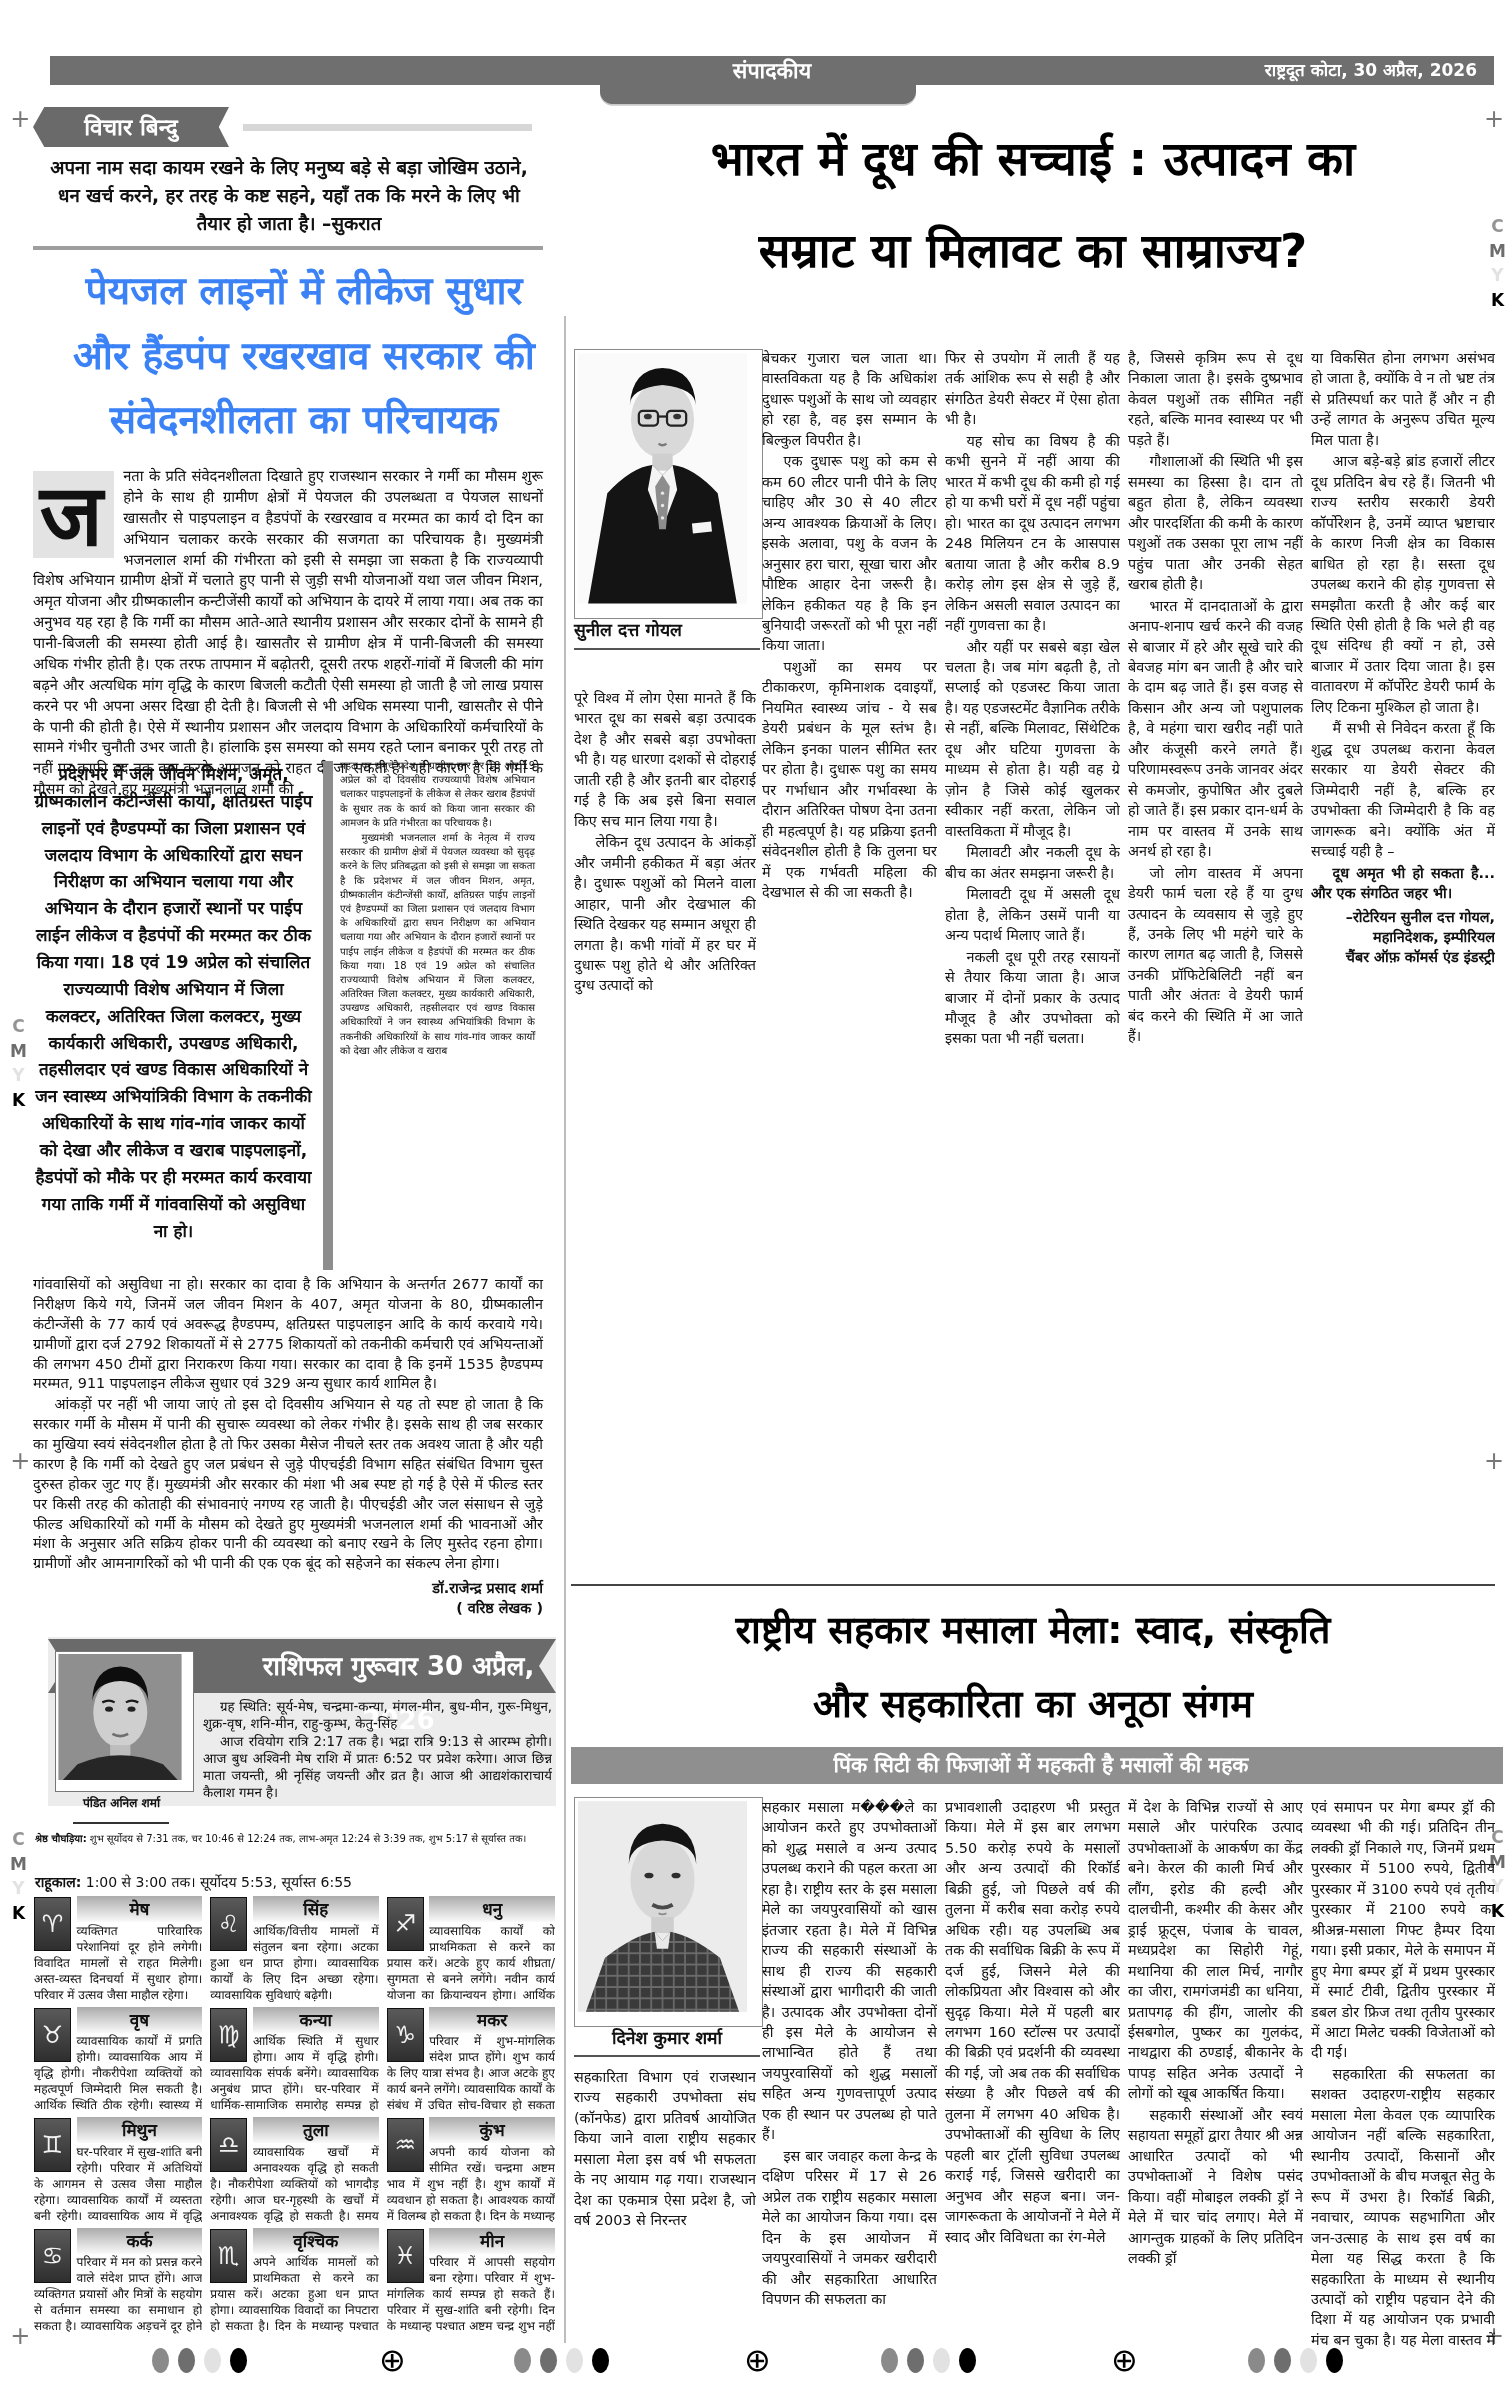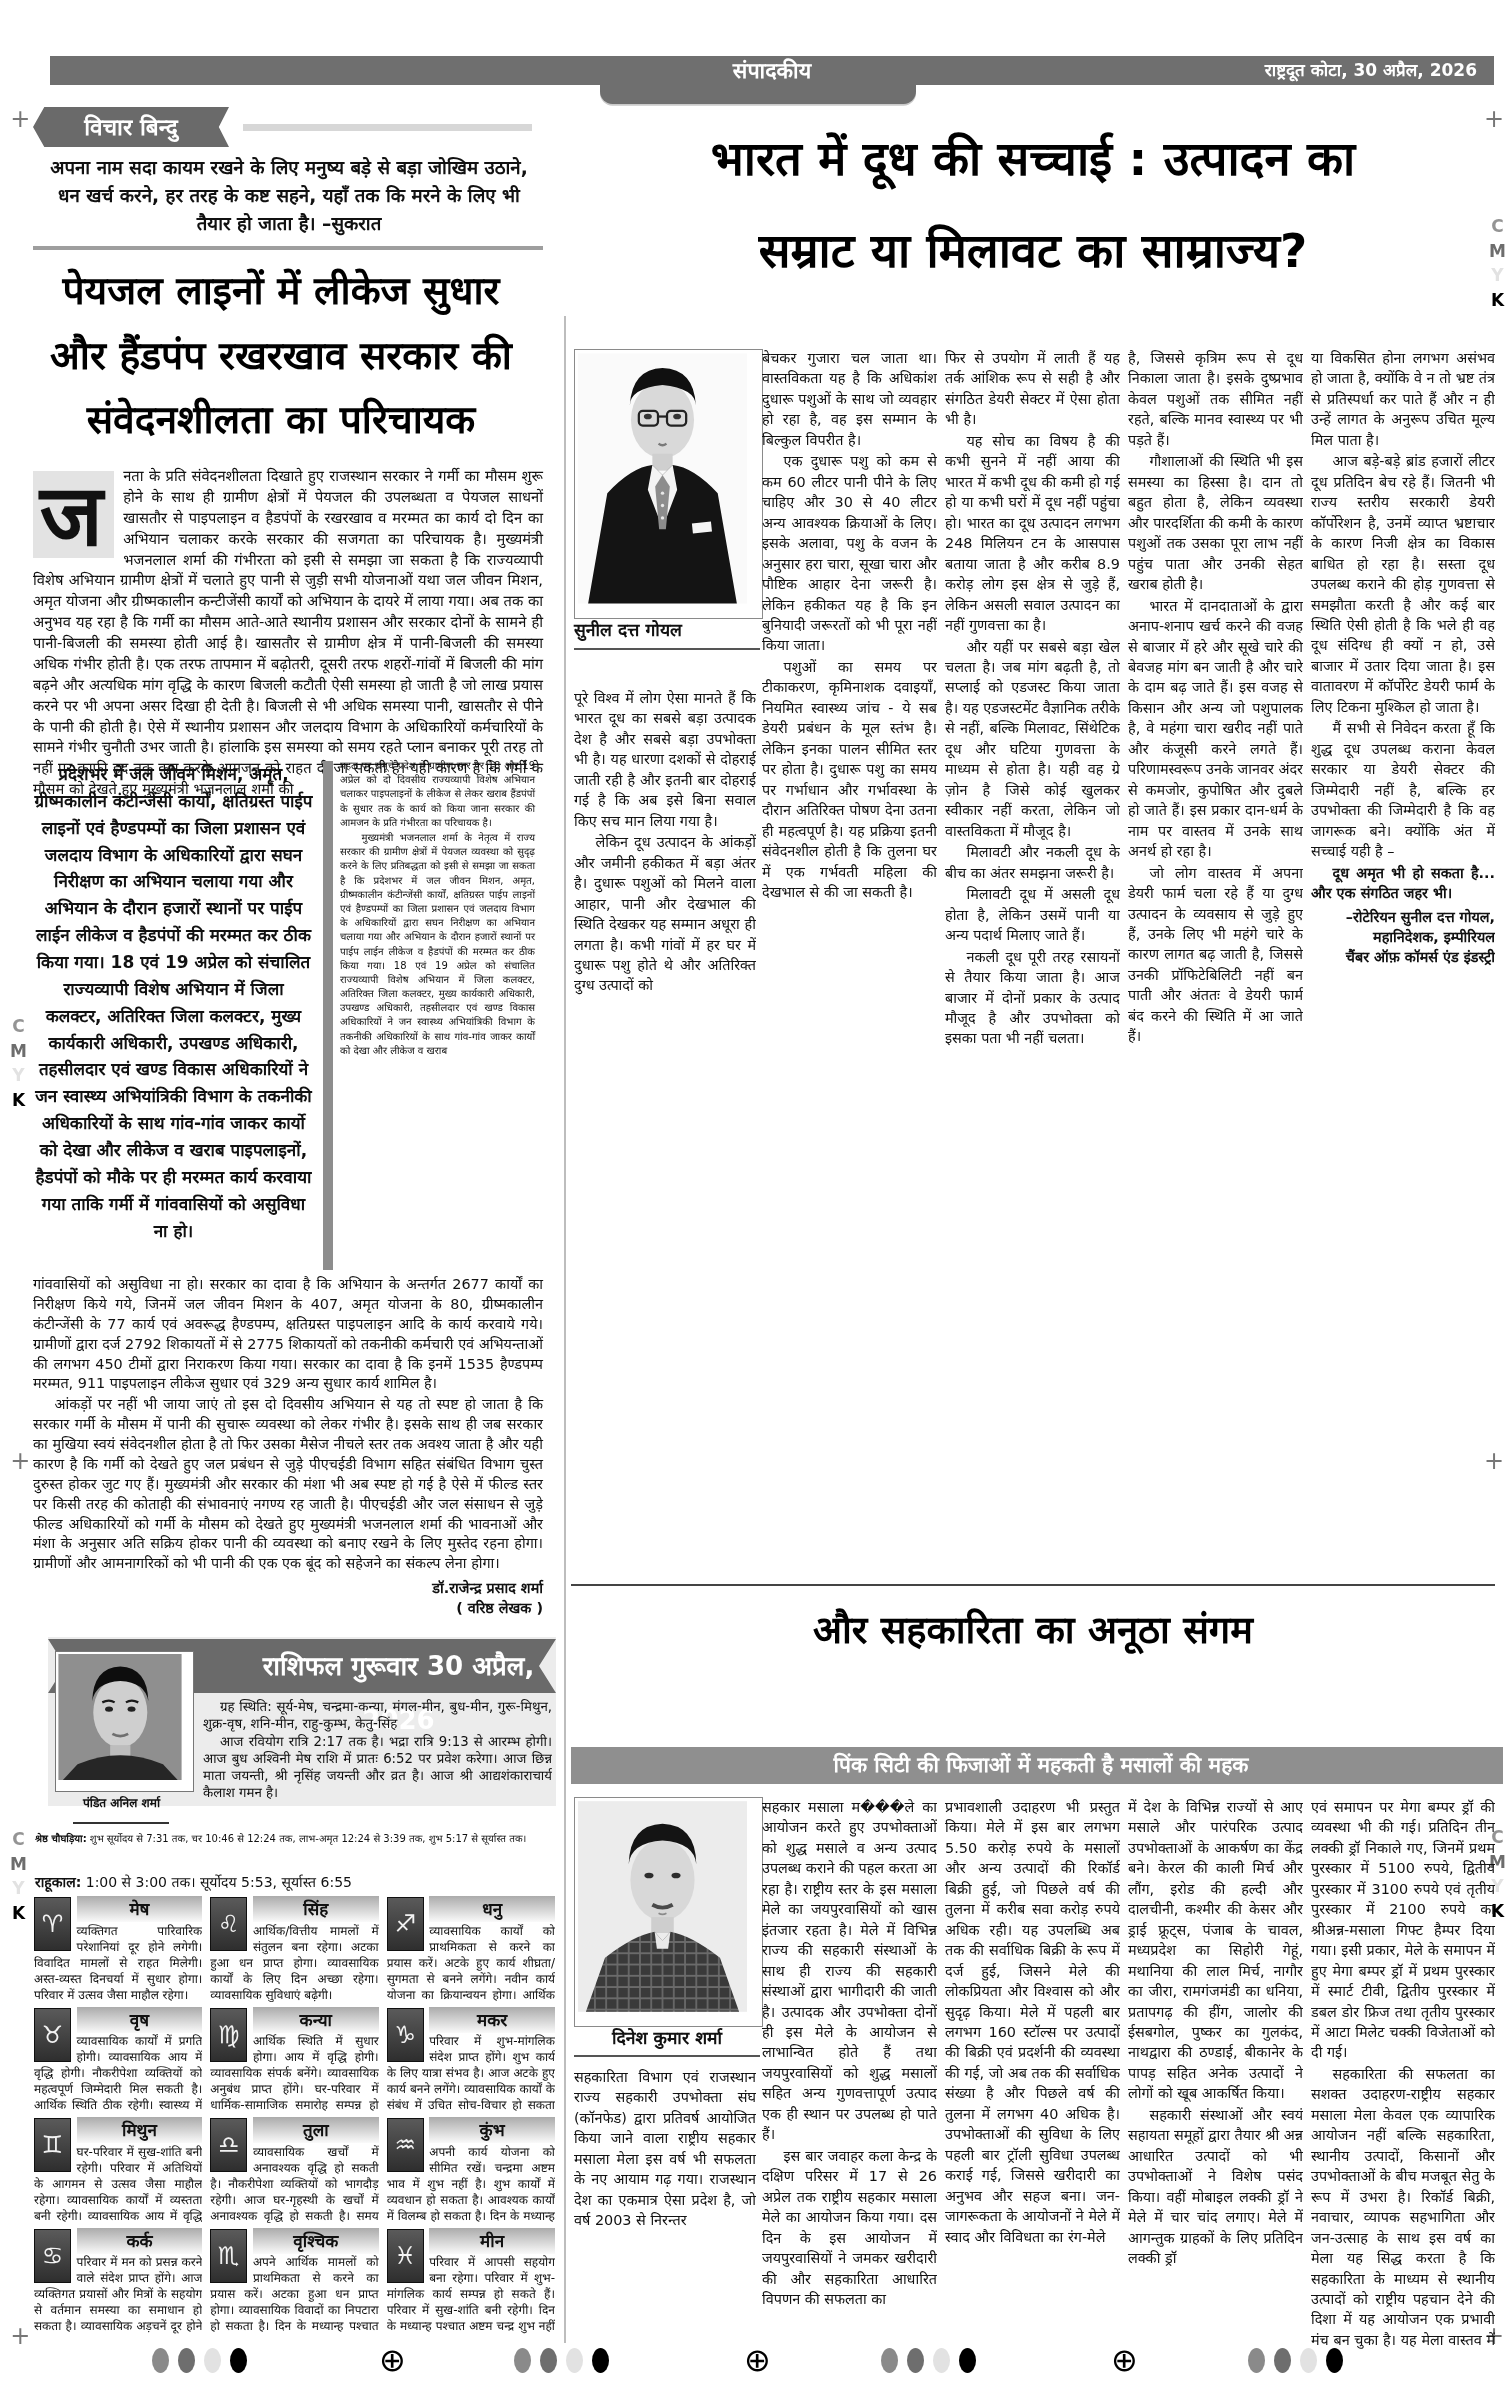--- a/index.html
+++ b/index.html
@@ -13,21 +13,21 @@
   .mast-tab{left:600px;top:85px;width:316px;height:19px;background:#6f6f6f;
             border-radius:0 0 12.4px 12.4px;box-shadow:0 1.7px 0 #c9c9c9;}
   .edition{right:35px;top:56px;height:29px;line-height:29px;color:#fff;font-weight:bold;font-size:17px;}
   
   .ribbon1{left:33px;top:107px;width:196px;height:40px;background:#6a6a6a;color:#fff;
            font-weight:bold;font-size:22.6px;line-height:40px;text-align:center;
            clip-path:polygon(11.3px 0,100% 0,calc(100% - 10.2px) 50%,100% 100%,11.3px 100%,0 50%);}
   .gline{left:243px;top:124px;width:289px;height:7.3px;background:#d7d7d7;}
   .quote{left:44px;top:154px;width:490px;font-size:18.6px;font-weight:bold;line-height:1.5;text-align:center;}
   .ldiv{left:33px;top:246px;width:510px;height:4px;background:#9e9e9e;}
-  .lhead{left:26px;top:259px;width:510px;text-align:center;font-weight:bold;font-size:39px;line-height:1.66;color:#000000;}
+  .lhead{left:49px;top:259px;width:510px;text-align:center;font-weight:bold;font-size:39px;line-height:1.66;color:#3b82f6;}
   .lhead span{display:block;}
   .lbody{left:33px;top:466px;width:510px;font-size:14.7px;line-height:1.42;text-align:justify;}
   .dropcap{float:left;font-size:85px;line-height:0.95;font-weight:bold;background:#e3e3e3;
            padding:5.6px 11.3px 1.1px 6.8px;margin:4.5px 9px 2.3px 0;}
   .deck{left:33px;top:761px;width:281px;font-size:17px;font-weight:bold;line-height:1.58;text-align:center;}
   .vbar{left:323px;top:761px;width:9.6px;height:509px;background:#8d8d8d;}
   .rcol{left:340px;top:759px;width:195px;font-size:10px;line-height:1.42;text-align:justify;}
   .lbody2{left:33px;top:1275px;width:510px;font-size:14.4px;line-height:1.38;text-align:justify;}
   .sig{ text-align:right;font-weight:bold;margin-top:3.4px;}
   .sig div{line-height:1.4;}
@@ -227,20 +227,21 @@
     <p class="milkquote">दूध अमृत भी हो सकता है... और एक संगठित जहर भी।</p>
     <div class="sig">
       <div>–रोटेरियन सुनील दत्त गोयल,</div>
       <div>महानिदेशक, इम्पीरियल</div>
       <div>चैंबर ऑफ़ कॉमर्स एंड इंडस्ट्री</div>
     </div>
   </div>
 
   <div class="abs spdiv"></div>
   <div class="abs sphead">
+    <span>राष्ट्रीय सहकार मसाला मेला: स्वाद, संस्कृति</span>
     <span>और सहकारिता का अनूठा संगम</span>
   </div>
   <div class="abs spbanner">पिंक सिटी की फिजाओं में महकती है मसालों की महक</div>
 
   <div class="abs spphoto photoframe">
     <svg width="169" height="211" viewBox="0 0 300 374">
       <defs>
         <pattern id="chk" width="20" height="20" patternUnits="userSpaceOnUse">
           <rect width="20" height="20" fill="#3a3a3a"></rect>
           <path d="M0 10 H20 M10 0 V20" stroke="#6b6b6b" stroke-width="3"></path>

